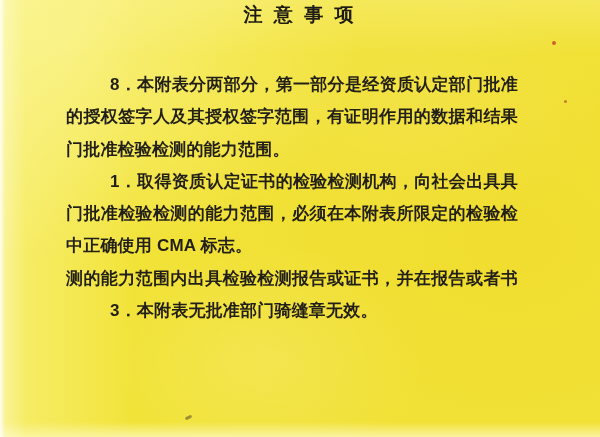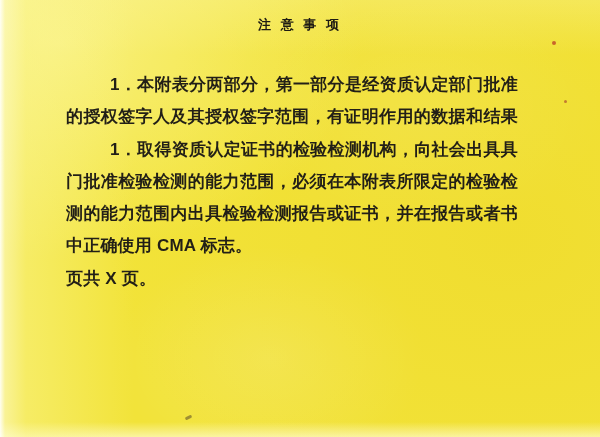--- a/index.html
+++ b/index.html
@@ -42,25 +42,25 @@
       radial-gradient(220px 160px at 45% 82%,
         rgba(255,255,255,0.14),
         rgba(255,255,255,0.00) 70%),
       radial-gradient(260px 180px at 70% 25%,
         rgba(255,255,255,0.10),
         rgba(255,255,255,0.00) 70%),
       #f2e339;
   }
   .title {
     position: absolute;
-    top: 16px;
+    top: 2px;
     left: 0;
     width: 100%;
     text-align: center;
-    font-size: 13px;
+    font-size: 19px;
     font-weight: bold;
     letter-spacing: 3px;
     color: #1e1b13;
   }
   .body-text {
     position: absolute;
     top: 69px;
     left: 66px;
     width: 452px;
     font-size: 17px;
@@ -91,29 +91,30 @@
              border-radius: 2px; transform: rotate(-25deg); }
 </style>
 </head>
 <body>
 
 <div class="page">
 
   <div class="title">注 意 事 项</div>
 
   <div class="body-text">
-    <div class="line indent jfull">1．本附表分两部分，第一部分是经资质认定部门批准</div>
+    <div class="line indent jfull">8．本附表分两部分，第一部分是经资质认定部门批准</div>
     <div class="line jfull">的授权签字人及其授权签字范围，有证明作用的数据和结果时</div>
+    <div class="line">门批准检验检测的能力范围。</div>
 
     <div class="line indent jfull">1．取得资质认定证书的检验检测机构，向社会出具具</div>
     <div class="line jfull">门批准检验检测的能力范围，必须在本附表所限定的检验检</div>
+    <div class="line">中正确使用 CMA 标志。</div>
     <div class="line jfull">测的能力范围内出具检验检测报告或证书，并在报告或者书</div>
-    <div class="line">中正确使用 CMA 标志。</div>
 
+    <div class="line indent">3．本附表无批准部门骑缝章无效。</div>
 
-    <div class="line">页共 X 页。</div>
   </div>
 
   <div class="speck speck-1"></div>
   <div class="speck speck-2"></div>
   <div class="speck speck-3"></div>
 
 </div>
 
 </body></html>

